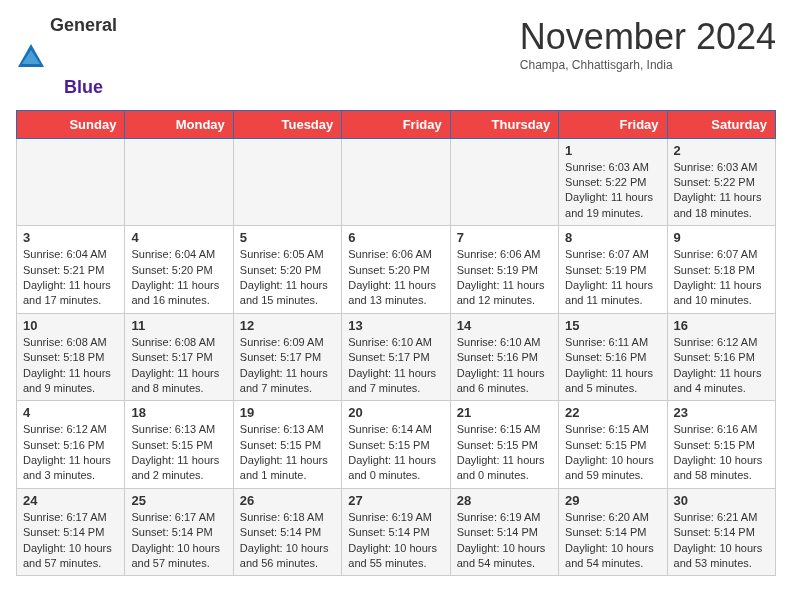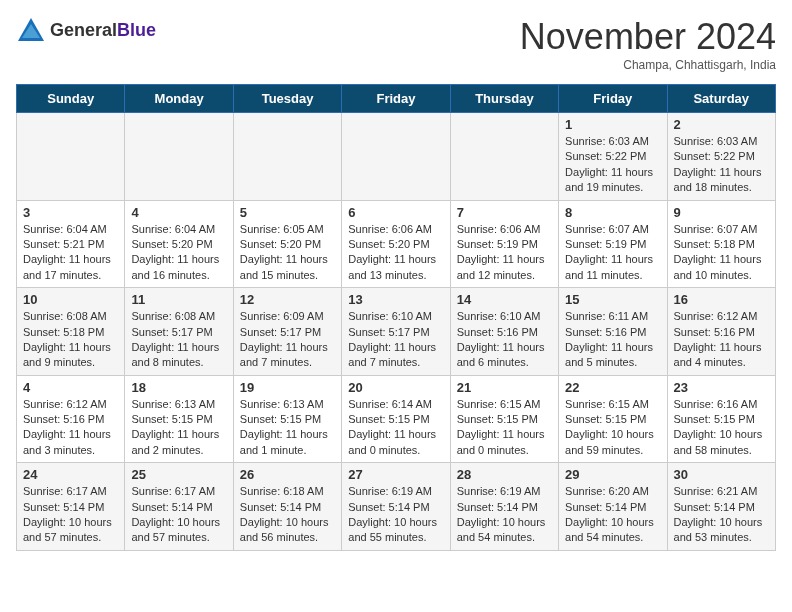--- a/index.html
+++ b/index.html
@@ -15,62 +15,62 @@
       justify-content: space-between;
       align-items: flex-start;
       margin-bottom: 12px;
     }
     .logo {
       display: flex;
       align-items: center;
     }
     .logo-text {
       display: flex;
-      flex-direction: row;
+      flex-direction: column;
       line-height: 1.1;
+      gap: 42px;
     }
     .logo-general {
       font-size: 18px;
       font-weight: bold;
       color: #333;
     }
     .logo-blue {
       font-size: 18px;
       font-weight: bold;
       color: #4c1d95;
       text-align: center;
     }
     .logo-icon {
       width: 30px;
       height: 30px;
       margin-right: 4px;
     }
     .title-section {
-      text-align: right;
     }
     .month-title {
       font-size: 36px;
       font-weight: normal;
       color: #333;
     }
     .subtitle {
       font-size: 12px;
       color: #555;
     }
     .calendar {
       width: 100%;
       border-collapse: collapse;
       border: 1px solid #ccc;
     }
     .calendar th {
-      background-color: #0c4a6e;
+      background-color: #ef4444;
       color: #fff;
       padding: 6px 8px;
       font-size: 13px;
-      text-align: center;
+      text-align: right;
       border: 1px solid #2a6db5;
     }
     .calendar td {
       vertical-align: top;
       padding: 4px 6px;
       border: 1px solid #ccc;
       width: 14.28%;
       height: 80px;
       font-size: 11px;
       color: #333;

